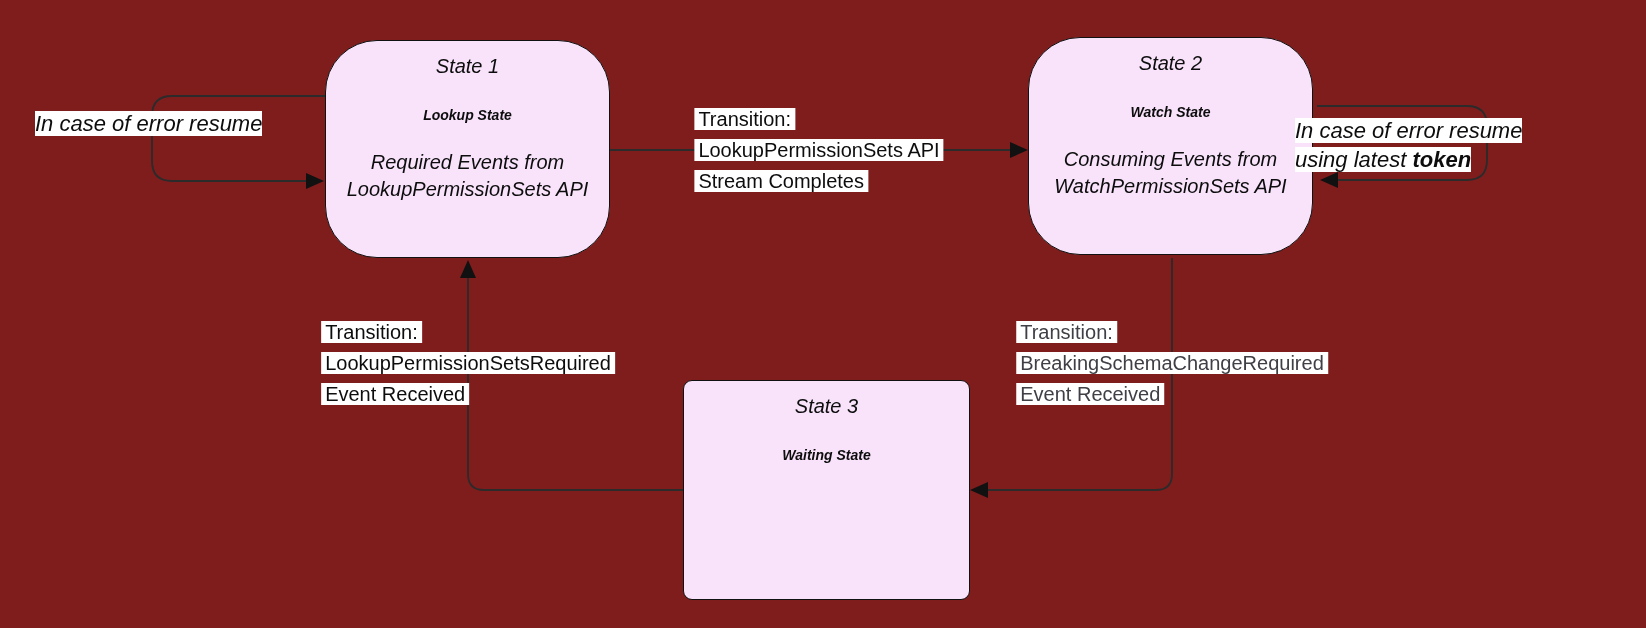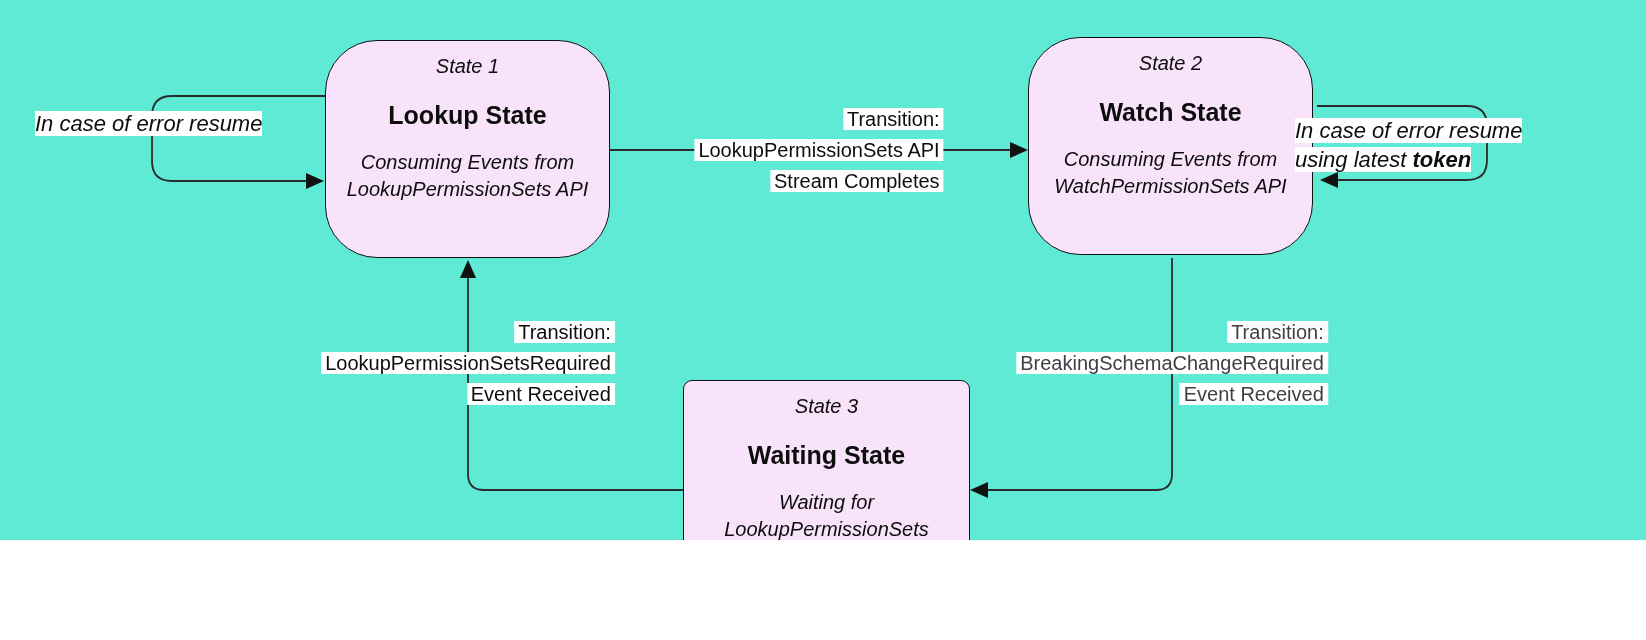--- a/index.html
+++ b/index.html
@@ -4,22 +4,22 @@
 <style>
   html, body {
     margin: 0;
     padding: 0;
     background: #ffffff;
     font-family: "Liberation Sans", "DejaVu Sans", sans-serif;
   }
   .canvas {
     position: relative;
     width: 1646px;
-    height: 540px;
-    background: #5eead4;
+    height: 628px;
+    background: #7f1d1d;
     overflow: hidden;
   }
   svg.connectors {
     position: absolute;
     left: 0; top: 0;
     width: 1646px;
     height: 640px;
     z-index: 1;
   }
   svg.connectors path {
@@ -45,40 +45,41 @@
     text-align: center;
     padding-top: 12px;
     color: #0d0d0d;
   }
   .state-node .state-label {
     font-style: italic;
     font-size: 20px;
     line-height: 27px;
   }
   .state-node .state-title {
+    font-style: italic;
     font-weight: bold;
-    font-size: 25px;
+    font-size: 14px;
     line-height: 27px;
     margin-top: 22px;
   }
   .state-node .state-desc {
     font-style: italic;
     font-size: 20px;
     line-height: 27px;
     margin-top: 20px;
     max-width: 252px;
   }
   #state-1 { left: 325px; top: 40px;  width: 285px; height: 218px; }
   #state-2 { left: 1028px; top: 37px; width: 285px; height: 218px; }
   #state-3 { left: 683px; top: 380px; width: 287px; height: 220px; border-radius: 9px; }
 
   .transition-label {
     position: absolute;
     z-index: 3;
-    text-align: right;
+    text-align: left;
     font-size: 20px;
     line-height: 31px;
     color: #0d0d0d;
     transform: translateX(-50%);
     white-space: nowrap;
   }
   .transition-label .line {
     display: block;
   }
   .transition-label .line > span {
@@ -137,33 +138,32 @@
 
     <g>
       <path d="M 1172 258 V 474 Q 1172 490 1156 490 H 988"></path>
       <polygon points="970,490 988,482 988,498"></polygon>
     </g>
   </svg>
 
   <div class="state-node" id="state-1">
     <div class="state-label">State 1</div>
     <div class="state-title">Lookup State</div>
-    <div class="state-desc">Consuming Events from LookupPermissionSets API</div>
+    <div class="state-desc">Required Events from LookupPermissionSets API</div>
   </div>
 
   <div class="state-node" id="state-2">
     <div class="state-label">State 2</div>
     <div class="state-title">Watch State</div>
     <div class="state-desc">Consuming Events from WatchPermissionSets API</div>
   </div>
 
   <div class="state-node" id="state-3">
     <div class="state-label">State 3</div>
     <div class="state-title">Waiting State</div>
-    <div class="state-desc">Waiting for LookupPermissionSets Required Event</div>
   </div>
 
   <div class="transition-label" id="transition-1-2">
     <span class="line"><span>Transition:</span></span>
     <span class="line"><span>LookupPermissionSets API</span></span>
     <span class="line"><span>Stream Completes</span></span>
   </div>
 
   <div class="transition-label" id="transition-3-1">
     <span class="line"><span>Transition:</span></span>

